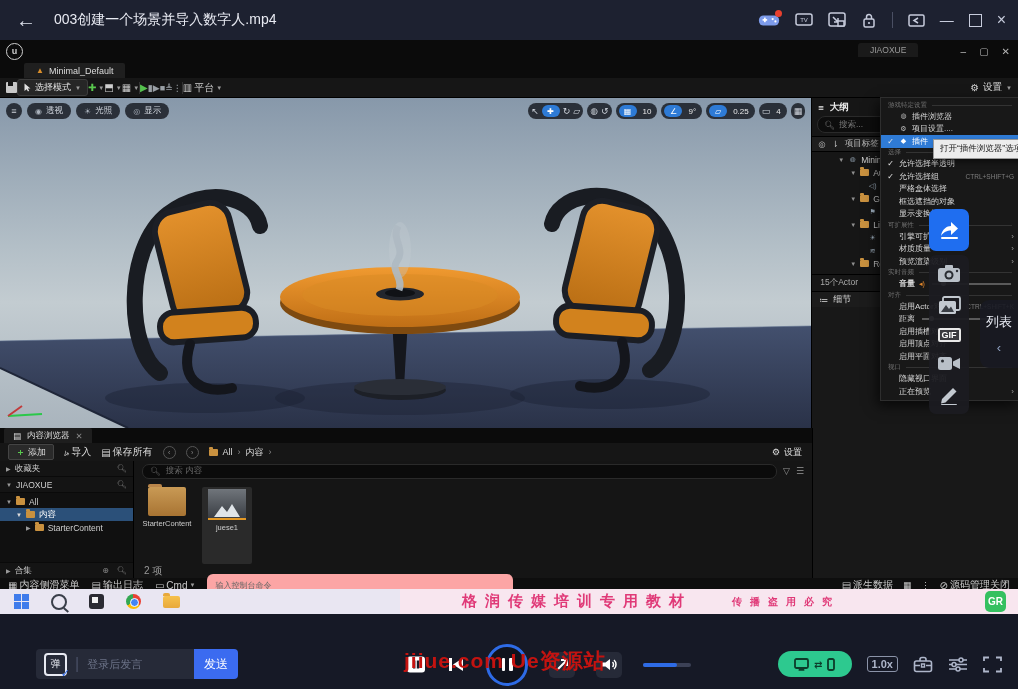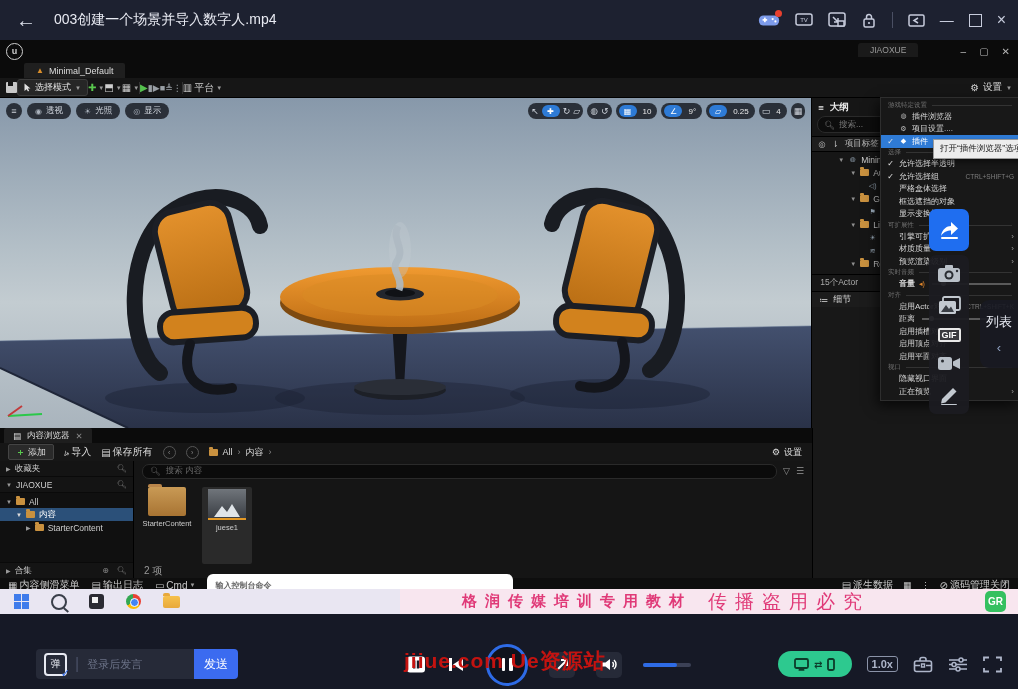--- a/index.html
+++ b/index.html
@@ -94,21 +94,21 @@
   .tile-sel{background:#2a2a2a;border-radius:2px;padding:2px 2px 6px;}
   .bigfolder{width:38px;height:29px;background:linear-gradient(#c99a55,#a87433);border-radius:2px;position:relative;}
   .bigfolder:before{content:"";position:absolute;left:0;top:-3px;width:14px;height:3px;background:#b9854a;border-radius:2px 2px 0 0;}
   .thumb{width:38px;height:29px;background:linear-gradient(#70757b,#3a3e44);border-bottom:2px solid #e39825;display:flex;align-items:flex-end;justify-content:center;}
   .tlabel{font-size:7.5px;color:#ccc;max-width:54px;text-align:center;white-space:nowrap;}
   .cb-count{height:14px;font-size:10px;color:#999;padding-left:10px;display:flex;align-items:center;}
   .rp-lower{flex:1;background:#181818;border-left:1px solid #000;}
 
   
   .ue-status{height:14px;background:#0e0e0e;display:flex;align-items:center;gap:12px;padding:0 8px;font-size:8.5px;color:#c9c9c9;}
-  .console{width:290px;height:11px;background:#ffffff;border-radius:6px;display:flex;align-items:center;padding:6px 8px;color:#666;font-size:8px;font-weight:bold;}
+  .console{width:290px;height:11px;background:#fca5a5;border-radius:6px;display:flex;align-items:center;padding:6px 8px;color:#666;font-size:8px;}
   .st-right{margin-left:auto;display:flex;align-items:center;gap:10px;}
 
   
   .menu{position:absolute;left:880px;top:97px;width:138px;background:#181818;border:1px solid #2e2e2e;box-shadow:-3px 5px 12px rgba(0,0,0,.65);z-index:30;padding:2px 0;font-size:8px;color:#d6d6d6;}
   .m-sec{height:10px;display:flex;align-items:center;padding:0 7px;color:#717171;font-size:6.5px;white-space:nowrap;}
   .m-sec:after{content:"";flex:1;border-top:1px solid #333;margin-left:5px;}
   .m-item{height:12.5px;display:flex;align-items:center;gap:4px;padding:0 5px;white-space:nowrap;position:relative;}
   .m-check{width:9px;text-align:center;color:#e8e8e8;font-size:8px;flex:none;}
   .m-ico{width:9px;text-align:center;color:#b9b9b9;font-size:7px;flex:none;}
   .m-label{flex:1;overflow:hidden;}
@@ -141,21 +141,21 @@
   .searchico{width:12px;height:12px;border:2px solid #3a3f4a;border-radius:50%;position:relative;}
   .searchico:before{content:"";position:absolute;right:-4px;bottom:-3px;width:6px;height:2px;background:#3a3f4a;transform:rotate(40deg);}
   .appico{width:15px;height:15px;background:#2b2b33;border-radius:3px;position:relative;}
   .appico:before{content:"";position:absolute;left:3px;top:3px;width:6px;height:6px;background:#f2f2f2;}
   .chromeico{width:15px;height:15px;border-radius:50%;background:conic-gradient(#ea4335 0 33%,#fbbc05 0 66%,#34a853 0 100%);position:relative;}
   .chromeico:before{content:"";position:absolute;left:4px;top:4px;width:7px;height:7px;border-radius:50%;background:#4285f4;border:1.5px solid #fff;}
   .folderico{width:17px;height:12px;background:linear-gradient(#f6c14c,#e8a93c);border-radius:2px;position:relative;}
   .folderico:before{content:"";position:absolute;left:0;top:-3px;width:7px;height:3px;background:#e8a93c;border-radius:2px 2px 0 0;}
   .banner{position:absolute;left:400px;top:0;right:0;height:25px;background:#f8e6ef;display:flex;align-items:center;z-index:21;}
   .bannertext{font-size:15px;font-weight:bold;color:#e03a78;letter-spacing:8px;margin-left:62px;}
-  .bannertext2{font-size:19px;font-weight:normal;color:#e03a78;letter-spacing:8px;margin-left:16px;}
+  .bannertext2{font-size:10px;font-weight:bold;color:#e03a78;letter-spacing:8px;margin-left:40px;}
   .grlogo{position:absolute;right:26px;top:2px;width:21px;height:21px;background:#35c060;border-radius:5px;color:#fff;font-weight:900;font-size:10px;display:flex;align-items:center;justify-content:center;}
 
   
   .progressrow{position:absolute;left:0;top:650px;width:824px;height:26px;background:#161926;display:flex;align-items:center;gap:14px;padding:0 18px;box-sizing:border-box;z-index:70;}
   .ptime{color:#b8c0d6;font-size:13px;font-family:"DejaVu Sans Mono","Liberation Mono",monospace;}
   .ptrack{flex:1;height:5px;background:#3c4156;border-radius:3px;position:relative;}
   .pfill{position:absolute;left:0;top:0;height:5px;background:#2e6be6;border-radius:3px;}
   .controls{position:absolute;left:0;top:640px;width:1018px;height:49px;background:#161926;z-index:70;}
   .dm-wrap{position:absolute;left:36px;top:9px;height:30px;display:flex;align-items:center;}
   .dm-box{width:158px;height:30px;background:#262a38;border-radius:4px 0 0 4px;display:flex;align-items:center;gap:8px;padding-left:8px;box-sizing:border-box;}

